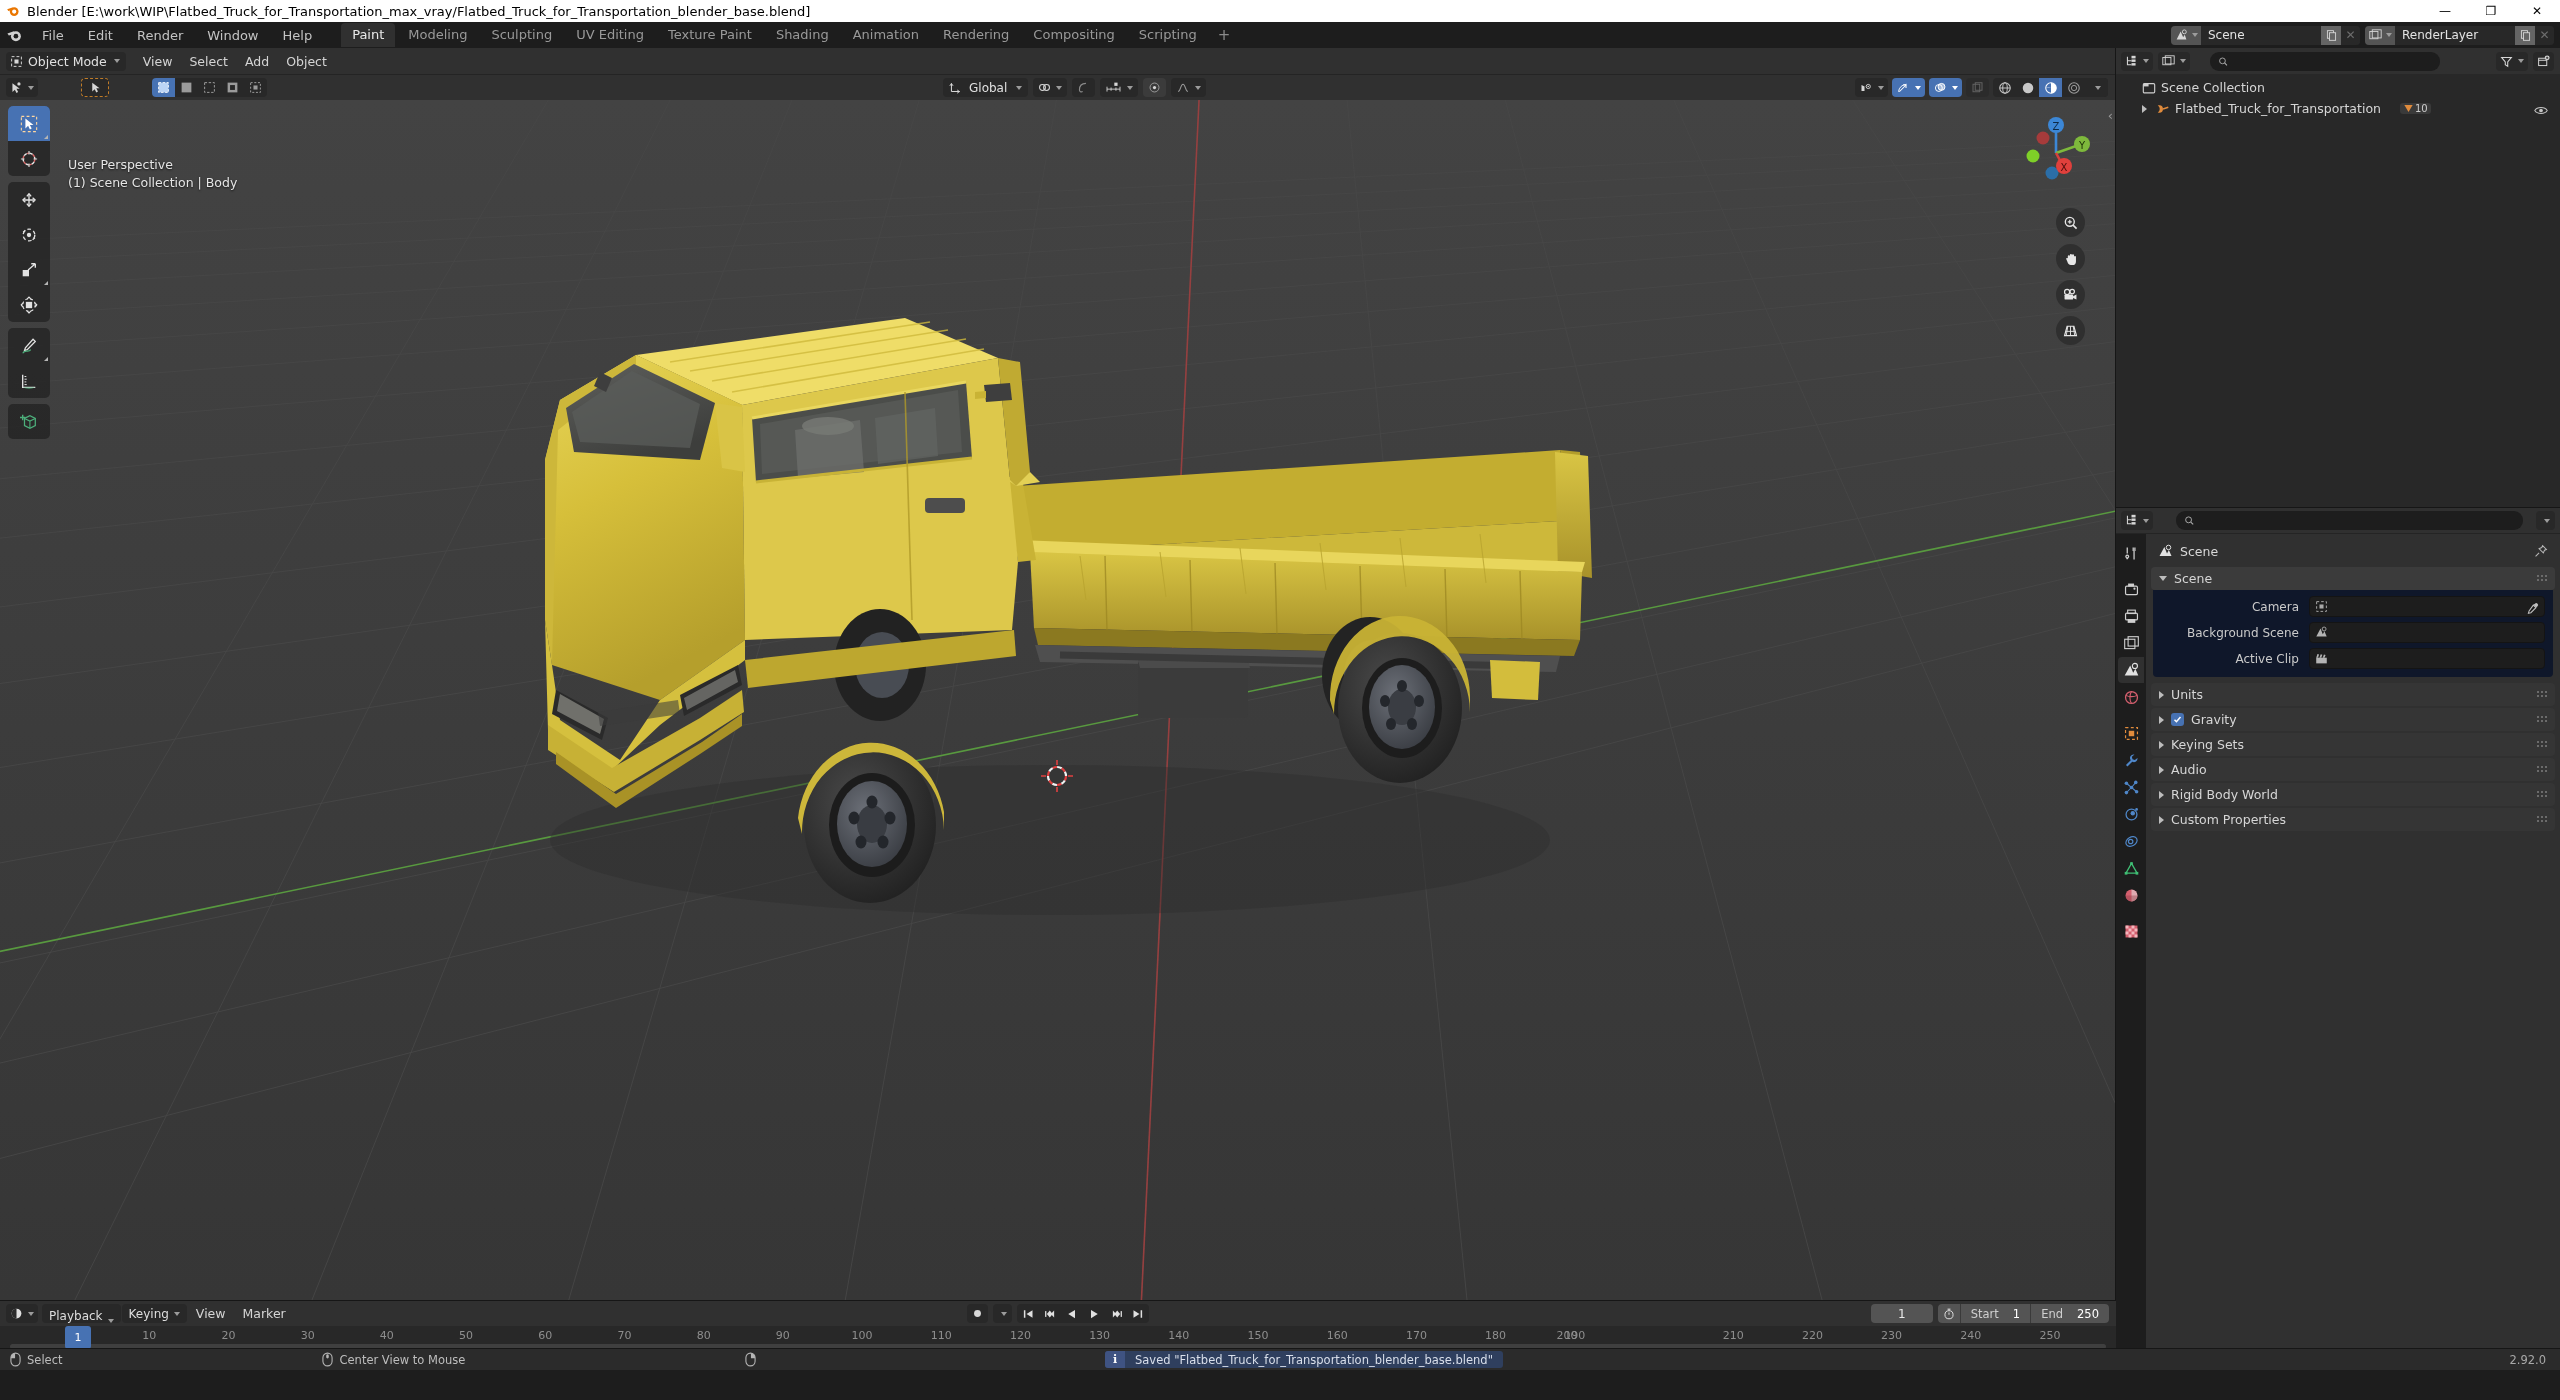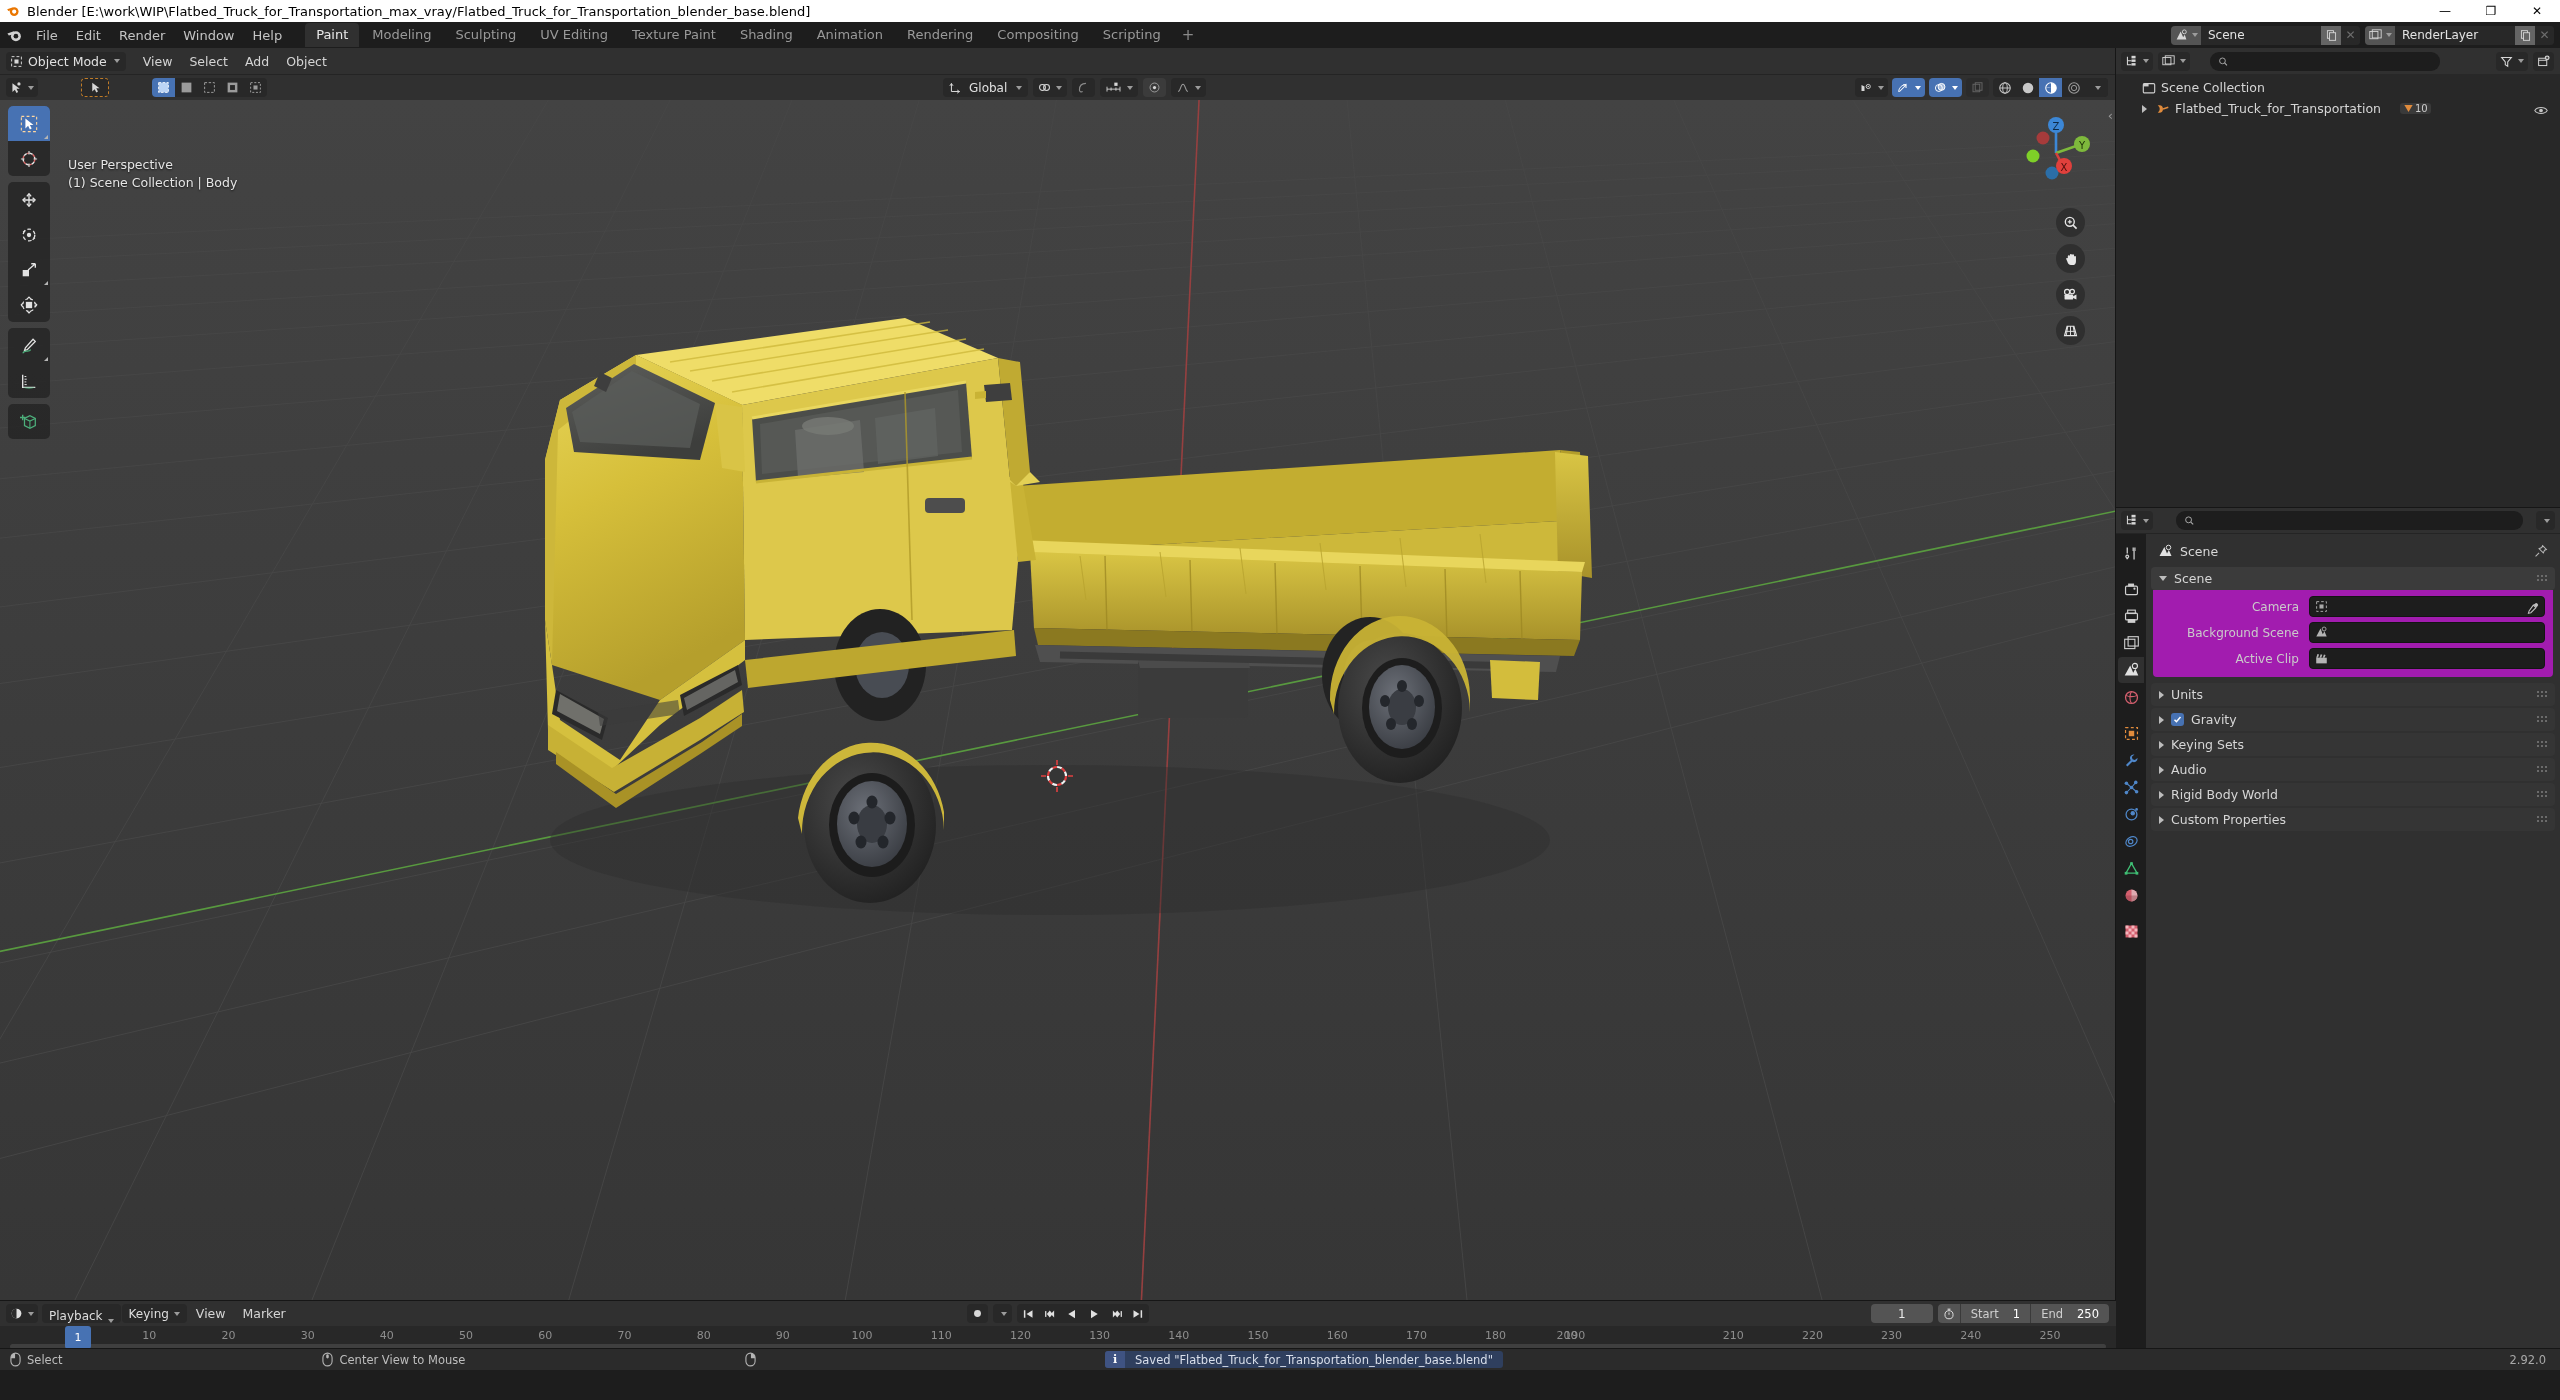--- a/index.html
+++ b/index.html
@@ -10,21 +10,21 @@
   .titlebar { height:22px; background:#ffffff; display:flex; align-items:center;
     padding:0 6px; color:#000; font-size:13px; position:relative; }
   .titlebar .blender-logo { width:14px; height:14px; margin-right:7px; flex:0 0 auto; }
   .titlebar .wtitle { white-space:nowrap; overflow:hidden; }
   .winbtns { position:absolute; right:0; top:0; height:22px; display:flex; }
   .winbtn { width:46px; height:22px; display:flex; align-items:center; justify-content:center;
     font-size:12px; color:#000; }
 
   
   .topbar { height:26px; background:#1d1d1d; display:flex; align-items:center;
-    padding:0 4px; gap:0px; position:relative; }
+    padding:0 4px; gap:6px; position:relative; }
   .tb-logo { width:20px; height:20px; display:flex; align-items:center; justify-content:center;
     margin-right:3px; }
   .menu-item { color:#c3c3c3; font-size:13px; padding:3px 9px; border-radius:3px;
     white-space:nowrap; }
   .wstabs { display:flex; align-items:center; margin-left:14px; gap:2px; }
   .wstab { font-size:13px; color:#999999; padding:4px 11px 5px; border-radius:4px 4px 0 0;
     white-space:nowrap; }
   .wstab.active { background:#303030; color:#e8e8e8; }
   .wstab-plus { color:#8a8a8a; font-size:15px; padding:2px 8px; }
   .topbar-right { position:absolute; right:6px; top:0; height:26px; display:flex;
@@ -178,21 +178,21 @@
   .panel-head.closed { background:#353535; }
   .panel-head span { color:#d6d6d6; font-size:12.5px; }
   .tri { width:0;height:0; }
   .tri.down { border-left:4.5px solid transparent; border-right:4.5px solid transparent;
     border-top:5.5px solid #bdbdbd; }
   .tri.right { border-top:4.5px solid transparent; border-bottom:4.5px solid transparent;
     border-left:5.5px solid #bdbdbd; }
   .grip { position:absolute; right:8px; top:8px; display:grid;
     grid-template-columns:repeat(3,2px); grid-template-rows:repeat(2,2px); gap:2px; }
   .grip i { background:#6b6b6b; width:2px; height:2px; display:block; }
-  .panel-body { background:#a21caf; border-radius:0 0 4px 4px; padding:6px 8px 8px;
+  .panel-body { background:#0f172a; border-radius:0 0 4px 4px; padding:6px 8px 8px;
     margin:0 2px; }
   .prow { display:flex; align-items:center; margin-bottom:5px; }
   .prow label { width:148px; text-align:right; color:#cacaca; font-size:12px;
     padding-right:10px; }
   .pfield { flex:1; height:21px; background:#1d1d1d; border:1px solid #141414;
     border-radius:4px; display:flex; align-items:center; padding:0 5px; gap:6px;
     position:relative; }
   .eyedrop { position:absolute; right:5px; top:3px; }
   .cbox { width:13px; height:13px; background:#4772b3; border-radius:3px;
     display:flex; align-items:center; justify-content:center; }

